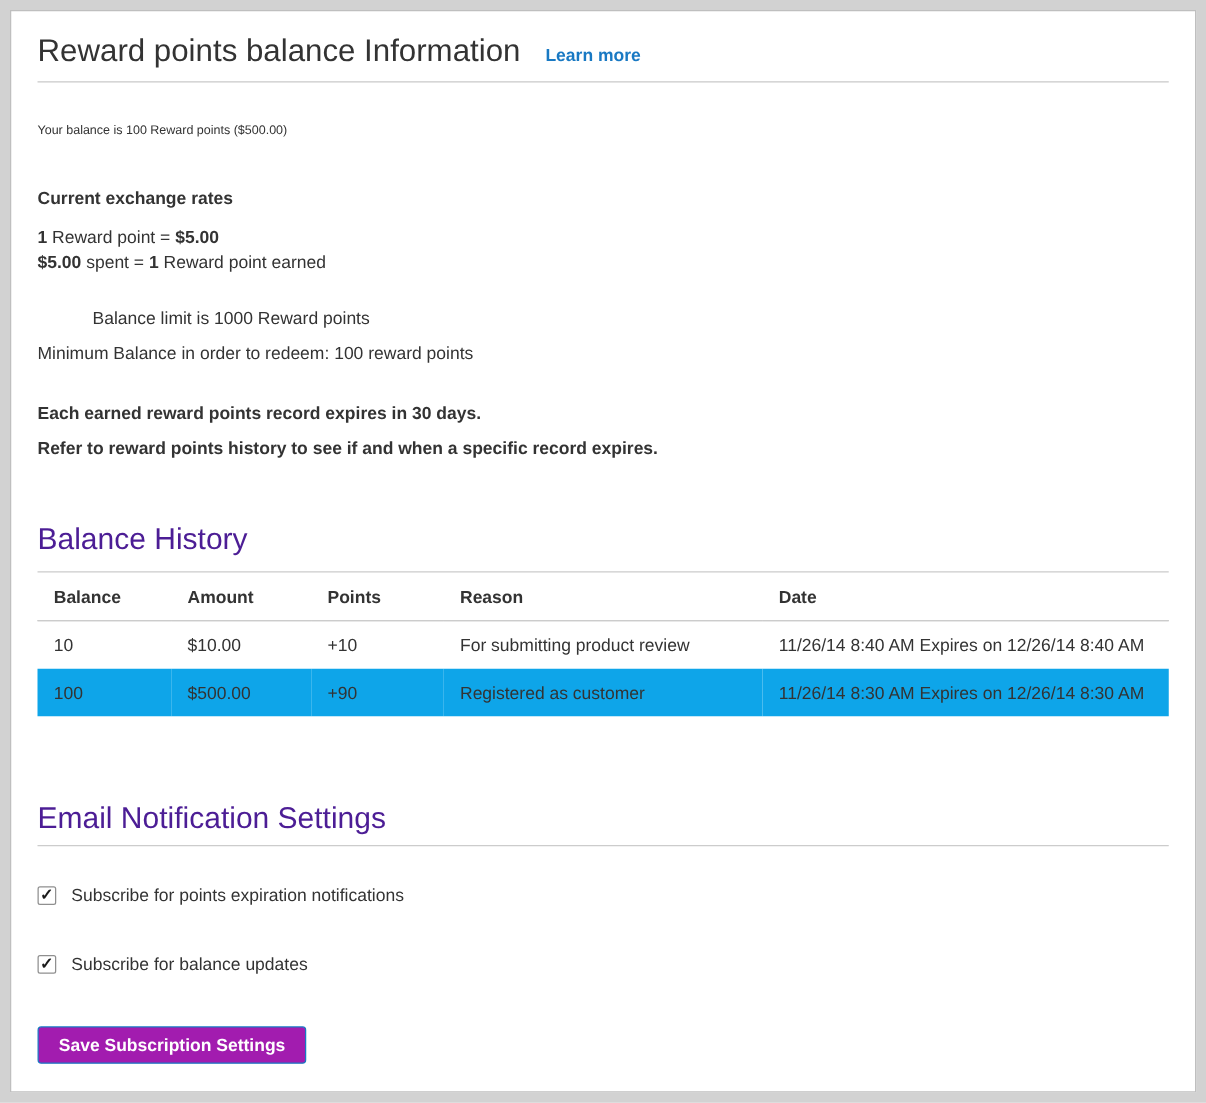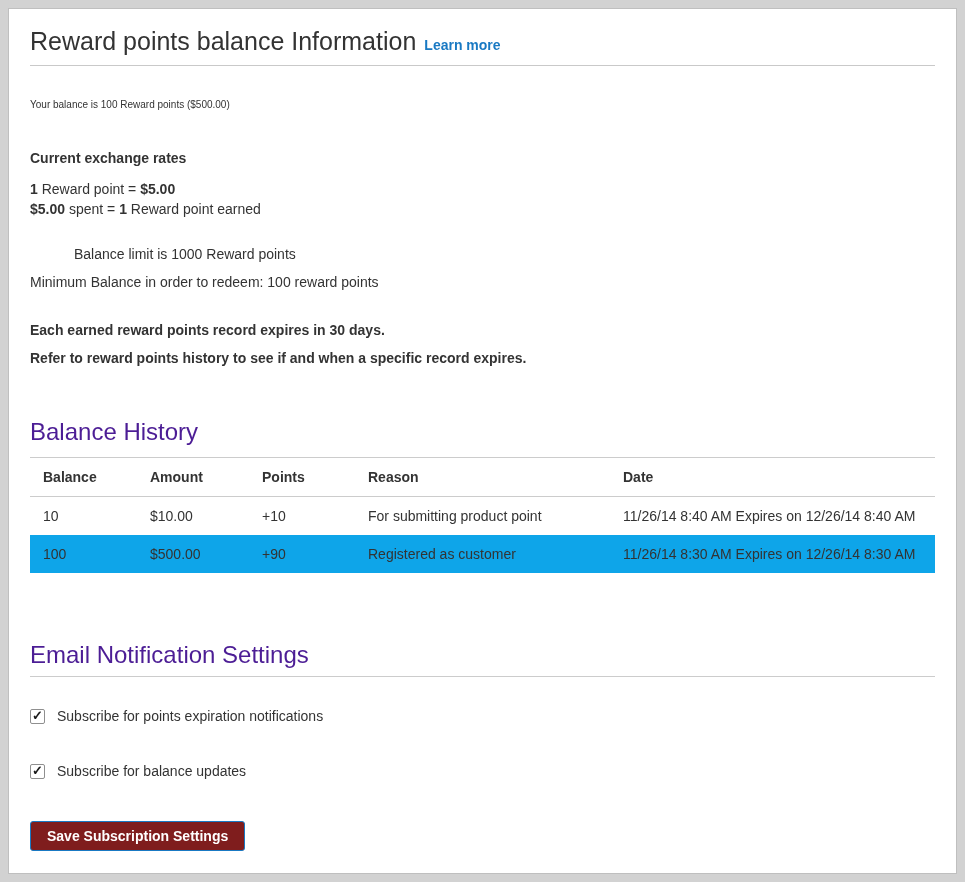--- a/index.html
+++ b/index.html
@@ -16,21 +16,21 @@
     width: 949px; height: 866px;
     background: #ffffff;
     border: 1px solid #bfbfbf;
     padding: 0 21px;
     overflow: hidden;
   }
   
   .title-row {
     display: flex;
     align-items: baseline;
-    gap: 8px;
+    gap: 20px;
     padding: 16px 0 7px 0;
     border-bottom: 1px solid #c9c9c9;
   }
   h1 {
     font-size: 25px;
     font-weight: 300;
     color: #333;
     line-height: 1.32;
   }
   .learn-more {
@@ -110,21 +110,21 @@
     margin-left: 12px;
     cursor: pointer;
     line-height: 16px;
   }
   
   .save-btn {
     display: inline-block;
     margin-top: 42px;
     height: 30px;
     padding: 0 16px;
-    background: #7f1d1d;
+    background: #a21caf;
     border: 1px solid #1979c3;
     border-radius: 3px;
     color: #ffffff;
     font-family: "Liberation Sans", "DejaVu Sans", sans-serif;
     font-size: 14px;
     font-weight: 700;
     line-height: 28px;
     cursor: pointer;
   }
 </style>
@@ -163,21 +163,21 @@
         <th class="col-points">Points</th>
         <th class="col-reason">Reason</th>
         <th>Date</th>
       </tr>
     </thead>
     <tbody>
       <tr>
         <td>10</td>
         <td>$10.00</td>
         <td>+10</td>
-        <td>For submitting product point</td>
+        <td>For submitting product review</td>
         <td>11/26/14 8:40 AM Expires on 12/26/14 8:40 AM</td>
       </tr>
       <tr class="striped">
         <td>100</td>
         <td>$500.00</td>
         <td>+90</td>
         <td>Registered as customer</td>
         <td>11/26/14 8:30 AM Expires on 12/26/14 8:30 AM</td>
       </tr>
     </tbody>

